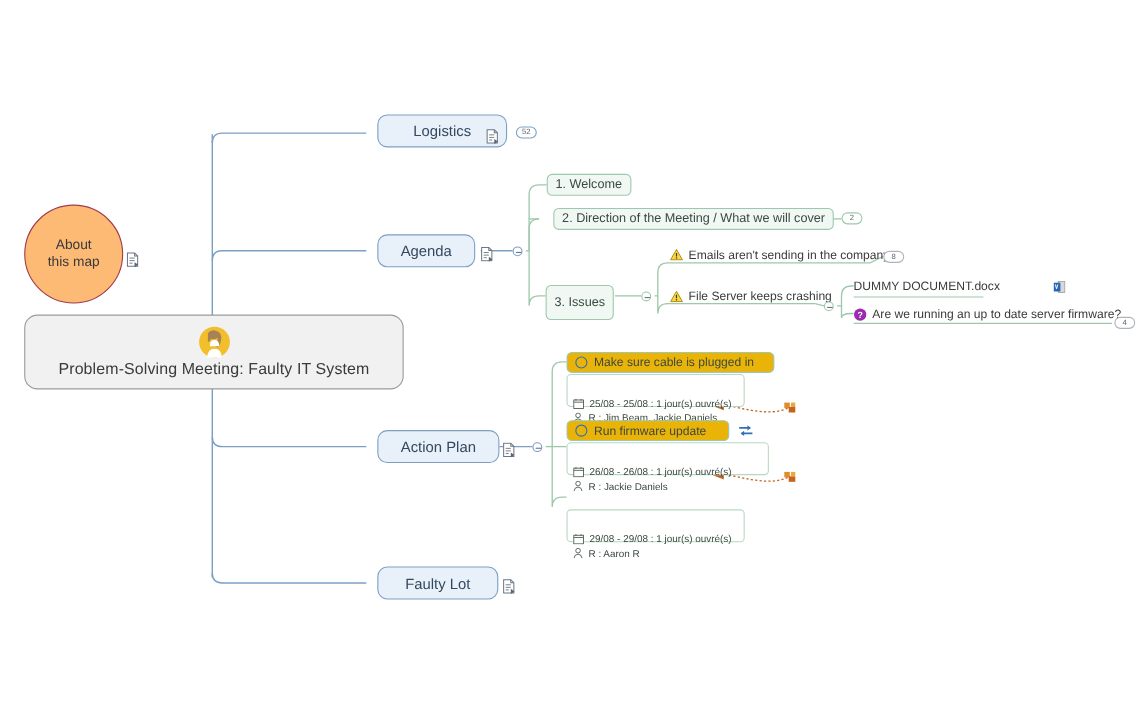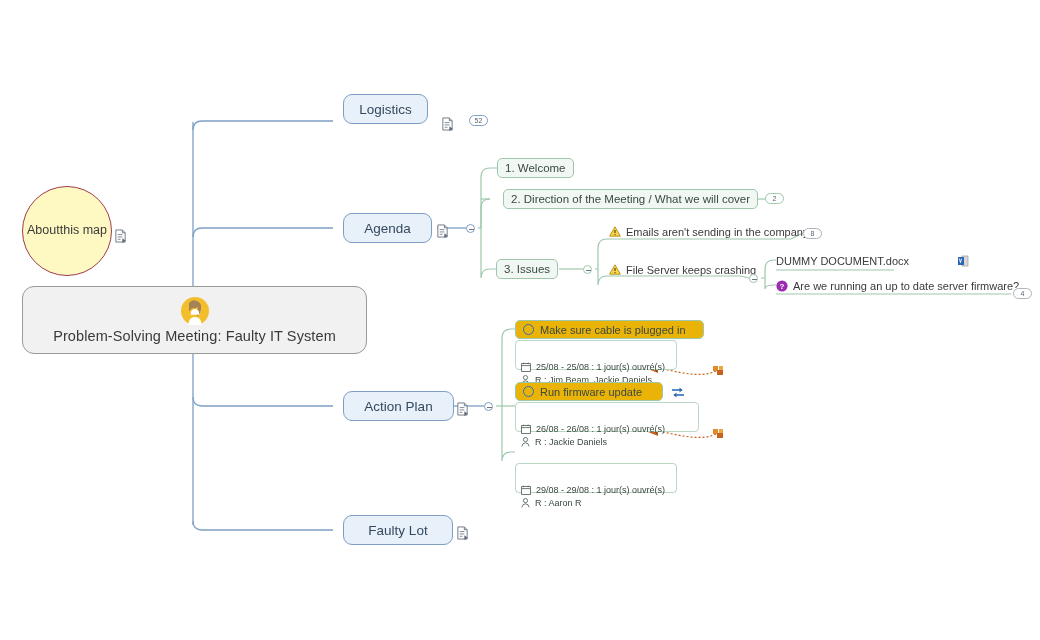--- a/index.html
+++ b/index.html
@@ -22,22 +22,22 @@
   }
 
   .central{
     border:1px solid #9a9a9a;background:#f1f1f1;border-radius:12px;
     display:flex;flex-direction:column;align-items:center;justify-content:center;
     color:#3a3a3a;font-size:14.5px;
   }
   .central .label{margin-top:2px;letter-spacing:.1px;}
 
   .float-circle{
-    border:1.4px solid #a23a4a;background:#fef9c3;border-radius:50%;
-    display:flex;flex-direction:row;align-items:center;justify-content:center;
+    border:1.4px solid #a23a4a;background:#fdba74;border-radius:50%;
+    display:flex;flex-direction:column;align-items:center;justify-content:center;
     color:#3a3a3a;font-size:12.5px;line-height:1.25;text-align:center;
   }
 
   .green-box{
     border:1px solid #9ec8ab;background:#f1f8f3;border-radius:5px;
     color:#3a4a40;font-size:11.5px;
     display:flex;align-items:center;padding:0 7px;
   }
 
   .plain-topic{
@@ -184,21 +184,21 @@
       <svg viewBox="0 0 30 30" width="30" height="30">
         <circle cx="15" cy="15" r="14" fill="#f2be2c"></circle>
         <path d="M9 7 q3 -4 8 -2 q5 2 4 8 q-1 5 -3 7 l-2 -1 q2 -4 2 -8 q-3 2 -6 1 q-2 3 -3 3 z" fill="#a58357"></path>
         <path d="M15 13 a4.2 4.2 0 0 1 4.2 4.2 v1.6 h-8.4 v-1.6 A4.2 4.2 0 0 1 15 13 z" fill="#ffffff"></path>
         <path d="M8.5 29 q0 -8 6.5 -8 q6.5 0 6.5 8 z" fill="#ffffff"></path>
       </svg>
     </span>
     <span class="label">Problem-Solving Meeting: Faulty IT System</span>
   </div>
 
-  <div class="node main-topic" style="left:343px;top:94px;width:85px;height:30px;">
+  <div class="node main-topic" style="left:343px;top:104px;width:118px;height:30px;">
     <span>Logistics</span>
   </div>
   <span class="note-icon" style="left:441px;top:117px;">
     <svg viewBox="0 0 14 15" width="13" height="14">
       <path d="M2 1 h7 l3 3 v10 h-10 z" fill="#ffffff" stroke="#6b7682" stroke-width="1"></path>
       <path d="M9 1 v3 h3" fill="none" stroke="#6b7682" stroke-width="1"></path>
       <path d="M4 6 h5 M4 8.5 h5 M4 11 h3" stroke="#6b7682" stroke-width=".9"></path>
       <path d="M9 10 l3.5 2.5 l-3.5 2.5 z" fill="#5a6472"></path>
     </svg>
   </span>
@@ -221,21 +221,21 @@
 
   <div class="node green-box" style="left:497px;top:158px;height:20px;">
     <span>1. Welcome</span>
   </div>
 
   <div class="node green-box" style="left:490px;top:189px;height:20px;margin-left:13px;">
     <span>2. Direction of the Meeting / What we will cover</span>
   </div>
   <div class="badge green" style="left:765px;top:193px;">2</div>
 
-  <div class="node green-box" style="left:496px;top:259px;height:20px;">
+  <div class="node green-box" style="left:496px;top:259px;height:32px;">
     <span>3. Issues</span>
   </div>
   <div class="circ-marker green" style="left:583px;top:265px;">
       <i class="minus"></i>
     </div>
 
   <div class="node plain-topic" style="left:609px;top:224px;height:15px;gap:5px;">
     <span class="warn-ico">
       <svg viewBox="0 0 12 11" width="12" height="11">
         <path d="M6 .8 L11.4 10.2 H.6 Z" fill="#f7d64a" stroke="#b08c14" stroke-width=".9"></path>

